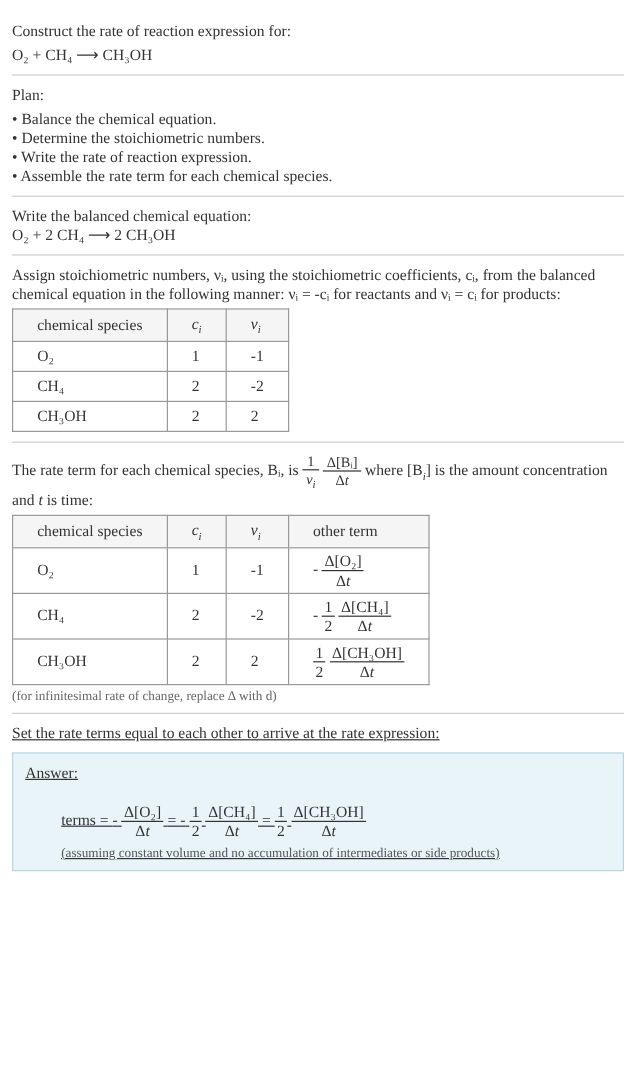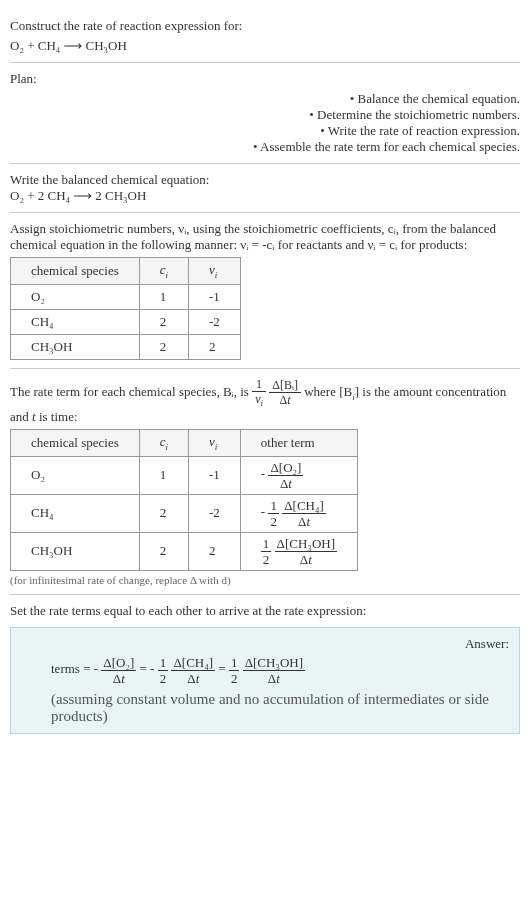--- a/index.html
+++ b/index.html
@@ -11,21 +11,21 @@
     background: #fff;
     width: 510px;
   }
   .section {
     border-bottom: 1px solid #ccc;
     padding: 8px 0;
   }
   .section:last-of-type { border-bottom: none; }
   .prompt-line { margin-bottom: 4px; }
   .eq { font-family: Liberation Serif, serif; }
-  .plan-list { margin: 4px 0 0 0; padding: 0; list-style: none; text-align: right; }
+  .plan-list { margin: 4px 0 0 0; padding: 0; list-style: none; }
   .plan-list li::before { content: "• "; }
   table.stoich {
     border-collapse: collapse;
     margin-top: 4px;
   }
   table.stoich td, table.stoich th {
     border: 1px solid #999;
     padding: 4px 20px;
     text-align: left;
     font-weight: normal;
@@ -43,23 +43,23 @@
   .frac .top { display: block; border-bottom: 1px solid #333; padding: 0 2px 1px; }
   .frac .bot { display: block; padding: 1px 2px 0; }
   .bigfrac .top, .bigfrac .bot { padding: 1px 3px; }
   .footnote { font-size: 11px; color: #666; margin-top: 3px; }
   .answer-box {
     background: #e8f4f8;
     border: 1px solid #b8d8e0;
     padding: 8px 10px;
     margin-top: 8px;
   }
-  .answer-label { margin-bottom: 4px; text-align: right; }
+  .answer-label { margin-bottom: 18px; }
   .answer-eq { margin-left: 30px; font-size: 13px; }
-  .assume { font-size: 15px; color: #555; margin-top: 6px; margin-left: 30px; }
+  .assume { font-size: 11px; color: #555; margin-top: 6px; margin-left: 30px; }
   .inline-sub { vertical-align: sub; font-size: 9px; }
   .ital { font-style: italic; }
   .rate-tight { white-space: nowrap; }
   .small { font-size: 13px; }
 </style>
 </head>
 <body>
 
 <div class="section">
   <div class="prompt-line">Construct the rate of reaction expression for:</div>
@@ -173,21 +173,21 @@
           <span class="top">Δ[CH₃OH]</span>
           <span class="bot">Δ<span class="ital">t</span></span>
         </span>
       </td>
     </tr>
   </tbody>
     </table>
   <div class="footnote">(for infinitesimal rate of change, replace Δ with d)</div>
 </div>
 
-<div class="section" style="border-bottom:none;">
+<div class="section" style="border-bottom:none;text-decoration:underline;">
   <div>Set the rate terms equal to each other to arrive at the rate expression:</div>
   <div class="answer-box">
     <div class="answer-label">Answer:</div>
     <div class="answer-eq rate-tight">
       <span>terms = </span>
       <span>-</span>
       <span class="frac small">
         <span class="top">Δ[O₂]</span>
         <span class="bot">Δ<span class="ital">t</span></span>
       </span>

